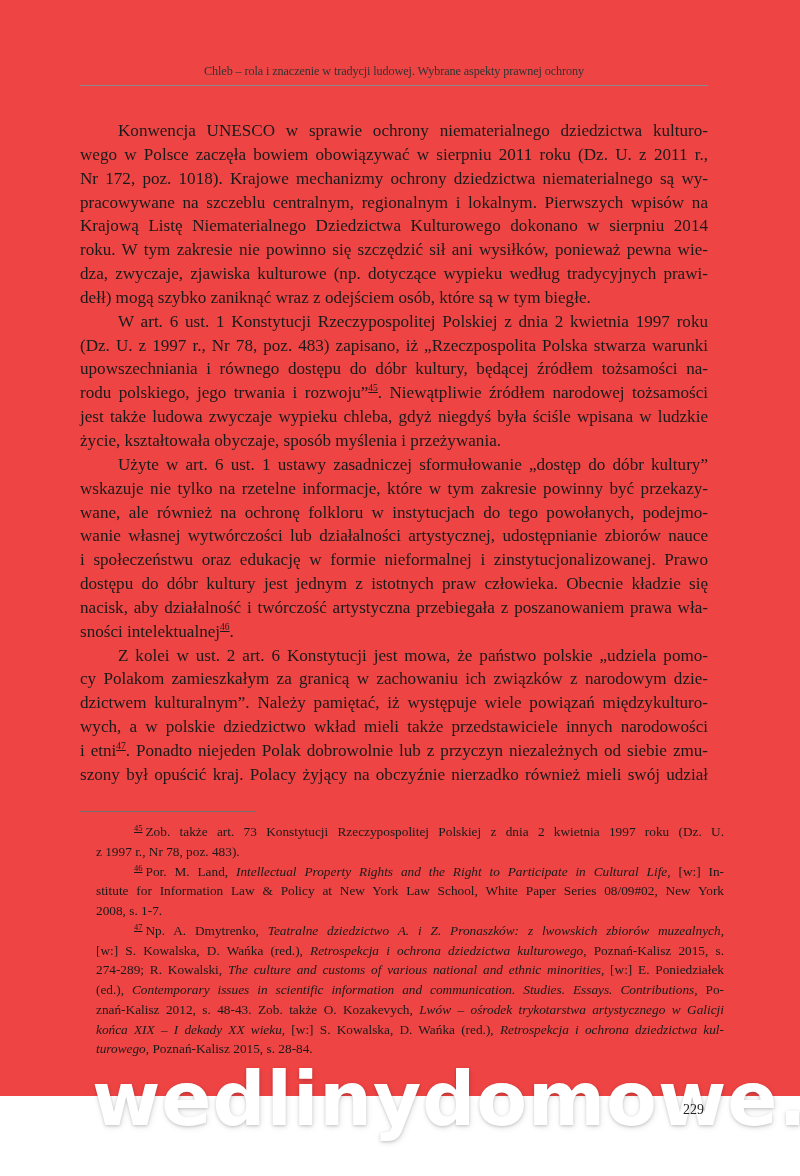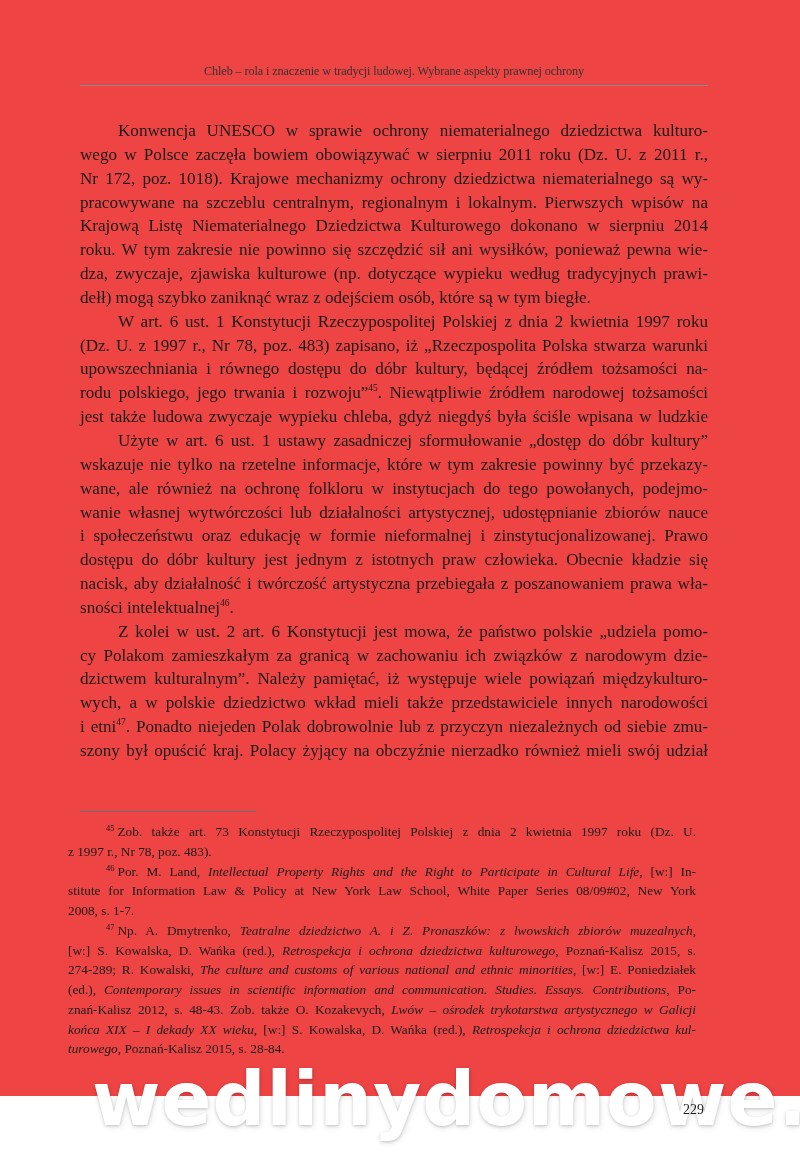--- a/index.html
+++ b/index.html
@@ -12,25 +12,25 @@
   .head-rule { position: absolute; left: 80px; width: 628px; top: 85px; height: 0;
                border-top: 1.4px solid #8a8a8a; }
 
   .body { position: absolute; left: 80px; width: 628px; top: 119px; }
   .line { display: block; height: 23.85px; line-height: 23.85px; font-size: 17.1px;
           text-align: justify; text-align-last: justify; white-space: nowrap; overflow: visible; }
   .line.indent { padding-left: 38px; }
   .line.last { text-align-last: left; }
   .line .jf { display: block; text-align: justify; text-align-last: justify; white-space: normal; }
   .line.last .jf { text-align-last: left; }
-  sup { font-size: 9.5px; vertical-align: 0; position: relative; top: -7px; line-height: 0; }
+  sup { font-size: 9.5px; vertical-align: 0; position: relative; top: -7px; line-height: 0; text-decoration: underline; }
 
   .fn-rule { position: absolute; left: 80px; width: 176px; top: 811px; height: 0;
              border-top: 1.4px solid #6f6f6f; }
-  .footnotes { position: absolute; left: 68px; width: 628px; top: 822px; }
+  .footnotes { position: absolute; left: 96px; width: 628px; top: 822px; }
   .fline { display: block; height: 19.75px; line-height: 19.75px; font-size: 13.3px; }
   .fline .jf { display: block; text-align: justify; text-align-last: justify; }
   .fline.indent { padding-left: 38px; }
   .fline.last .jf { text-align-last: left; }
   .fline sup { font-size: 8.5px; top: -5px; margin-right: 3px; }
   i { font-style: italic; }
 
   .watermark { position: absolute; left: 92px; top: 1062px; font-family: "DejaVu Sans", sans-serif;
                font-weight: bold; font-size: 74px; letter-spacing: 1px; color: #ffffff;
                text-shadow: 0 1px 3px rgba(0,0,0,0.18), 1px 2px 6px rgba(0,0,0,0.10); line-height: 1; }
@@ -75,20 +75,23 @@
         <span class="jf"><span>(Dz. U. z 1997 r., Nr 78, poz. 483) zapisano, iż „Rzeczpospolita Polska stwarza warunki</span></span>
       </div>
       <div class="line">
         <span class="jf"><span>upowszechniania i równego dostępu do dóbr kultury, będącej źródłem tożsamości na-</span></span>
       </div>
       <div class="line">
         <span class="jf"><span>rodu polskiego, jego trwania i rozwoju”</span><sup>45</sup><span>. Niewątpliwie źródłem narodowej tożsamości</span></span>
       </div>
       <div class="line">
         <span class="jf"><span>jest także ludowa zwyczaje wypieku chleba, gdyż niegdyś była ściśle wpisana w ludzkie</span></span>
+      </div>
+      <div class="line last">
+        <span class="jf"><span>życie, kształtowała obyczaje, sposób myślenia i przeżywania.</span></span>
       </div>
       <div class="line indent">
         <span class="jf"><span>Użyte w art. 6 ust. 1 ustawy zasadniczej sformułowanie „dostęp do dóbr kultury”</span></span>
       </div>
       <div class="line">
         <span class="jf"><span>wskazuje nie tylko na rzetelne informacje, które w tym zakresie powinny być przekazy-</span></span>
       </div>
       <div class="line">
         <span class="jf"><span>wane, ale również na ochronę folkloru w instytucjach do tego powołanych, podejmo-</span></span>
       </div>

